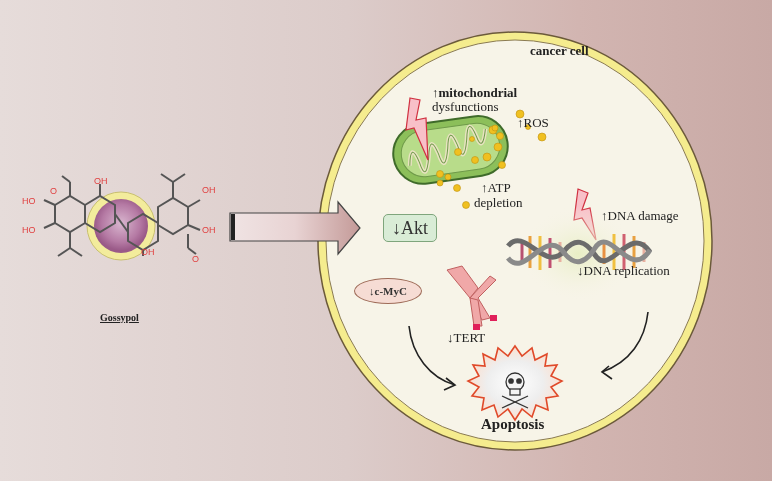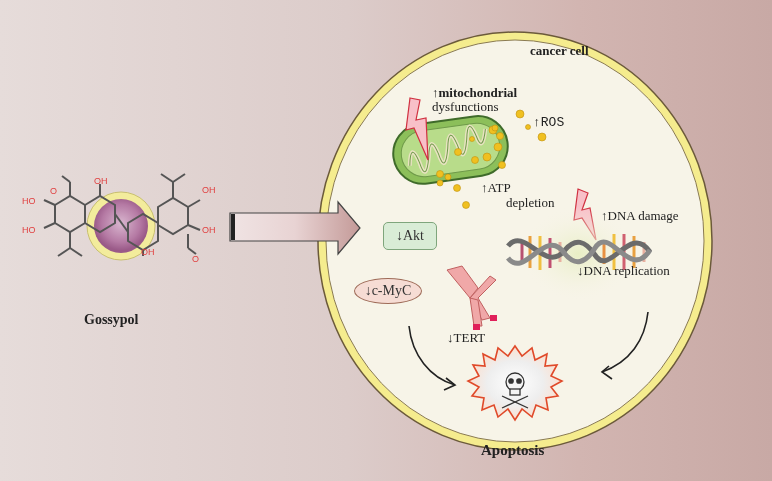--- a/index.html
+++ b/index.html
@@ -2,22 +2,22 @@
 <html><head>
 <meta charset="utf-8">
 <style>
   html, body { margin:0; padding:0; }
   body { width:772px; height:481px; overflow:hidden; font-family:"Liberation Serif", serif; }
   #stage { position:relative; width:772px; height:481px;
     background: linear-gradient(90deg, #e6dcda 0%, #dcccca 45%, #d2b5b1 75%, #c8a9a5 100%); }
   svg { position:absolute; left:0; top:0; }
   .lbl { position:absolute; color:#222; font-size:13px; white-space:nowrap; line-height:1.1; }
   .bold { font-weight:bold; }
-  .box-akt { position:absolute; left:383px; top:222px; width:52px; height:26px; background:#d9ecd6; border:1.5px solid #7fa57c; border-radius:5px; display:flex; align-items:center; justify-content:center; font-size:14px; color:#333; }
-  .box-myc { position:absolute; left:354px; top:278px; width:66px; height:24px; background:#f6dcd4; border:1.5px solid #9e6b58; border-radius:50%; display:flex; align-items:center; justify-content:center; font-size:14px; color:#333; }
+  .box-akt { position:absolute; left:383px; top:214px; width:52px; height:26px; background:#d9ecd6; border:1.5px solid #7fa57c; border-radius:5px; display:flex; align-items:center; justify-content:center; font-size:18px; color:#333; }
+  .box-myc { position:absolute; left:354px; top:278px; width:66px; height:24px; background:#f6dcd4; border:1.5px solid #9e6b58; border-radius:50%; display:flex; align-items:center; justify-content:center; font-size:11px; color:#333;font-weight:bold; }
 </style>
 </head>
 <body>
 
 <div id="stage">
 <svg width="772" height="481" viewBox="0 0 772 481">
   <defs>
     <linearGradient id="arrowG" x1="0" x2="1" y1="0" y2="0">
       <stop offset="0" stop-color="#f0e4e4"></stop>
           <stop offset="0.5" stop-color="#e8d3d3"></stop>
@@ -153,26 +153,26 @@
   <g stroke="#333" stroke-width="1.3" fill="none">
     <line x1="502" y1="396" x2="528" y2="408"></line>
         <line x1="528" y1="396" x2="502" y2="408"></line>
     <circle cx="515" cy="382" r="9" fill="#f4f4f4"></circle>
     <rect x="510" y="389" width="10" height="6" fill="#f4f4f4"></rect>
     <circle cx="511" cy="381" r="2.2" fill="#333"></circle>
         <circle cx="519" cy="381" r="2.2" fill="#333"></circle>
   </g>
 </svg>
 
-<div class="lbl bold" style="left:84px;top:312px;font-size:14px;">Gossypol</div>
+<div class="lbl bold" style="left:100px;top:312px;font-size:10px;text-decoration:underline;">Gossypol</div>
 <div class="lbl bold" style="left:486px;top:44px;font-size:13px;margin-left:44px;">cancer cell</div>
 <div class="lbl" style="left:432px;top:86px;font-weight:bold;">↑mitochondrial</div>
 <div class="lbl" style="left:432px;top:100px;text-align:center;">dysfunctions</div>
-<div class="lbl" style="left:533px;top:116px;font-family:Liberation Mono, monospace;">↑ROS</div>
+<div class="lbl" style="left:517px;top:116px;">↑ROS</div>
 <div class="lbl" style="left:481px;top:181px;font-family:Liberation Serif, serif;">↑ATP</div>
-<div class="lbl" style="left:506px;top:196px;">depletion</div>
+<div class="lbl" style="left:474px;top:196px;">depletion</div>
 <div class="lbl" style="left:601px;top:209px;text-align:right;">↑DNA damage</div>
 <div class="lbl" style="left:577px;top:264px;">↓DNA replication</div>
 <div class="box-akt">↓Akt</div>
 <div class="box-myc">↓c-MyC</div>
 <div class="lbl" style="left:447px;top:331px;">↓TERT</div>
-<div class="lbl bold" style="left:481px;top:416px;font-size:15px;margin-top:26px;">Apoptosis</div>
+<div class="lbl bold" style="left:481px;top:416px;font-size:15px;">Apoptosis</div>
 </div>
 
 </body></html>

